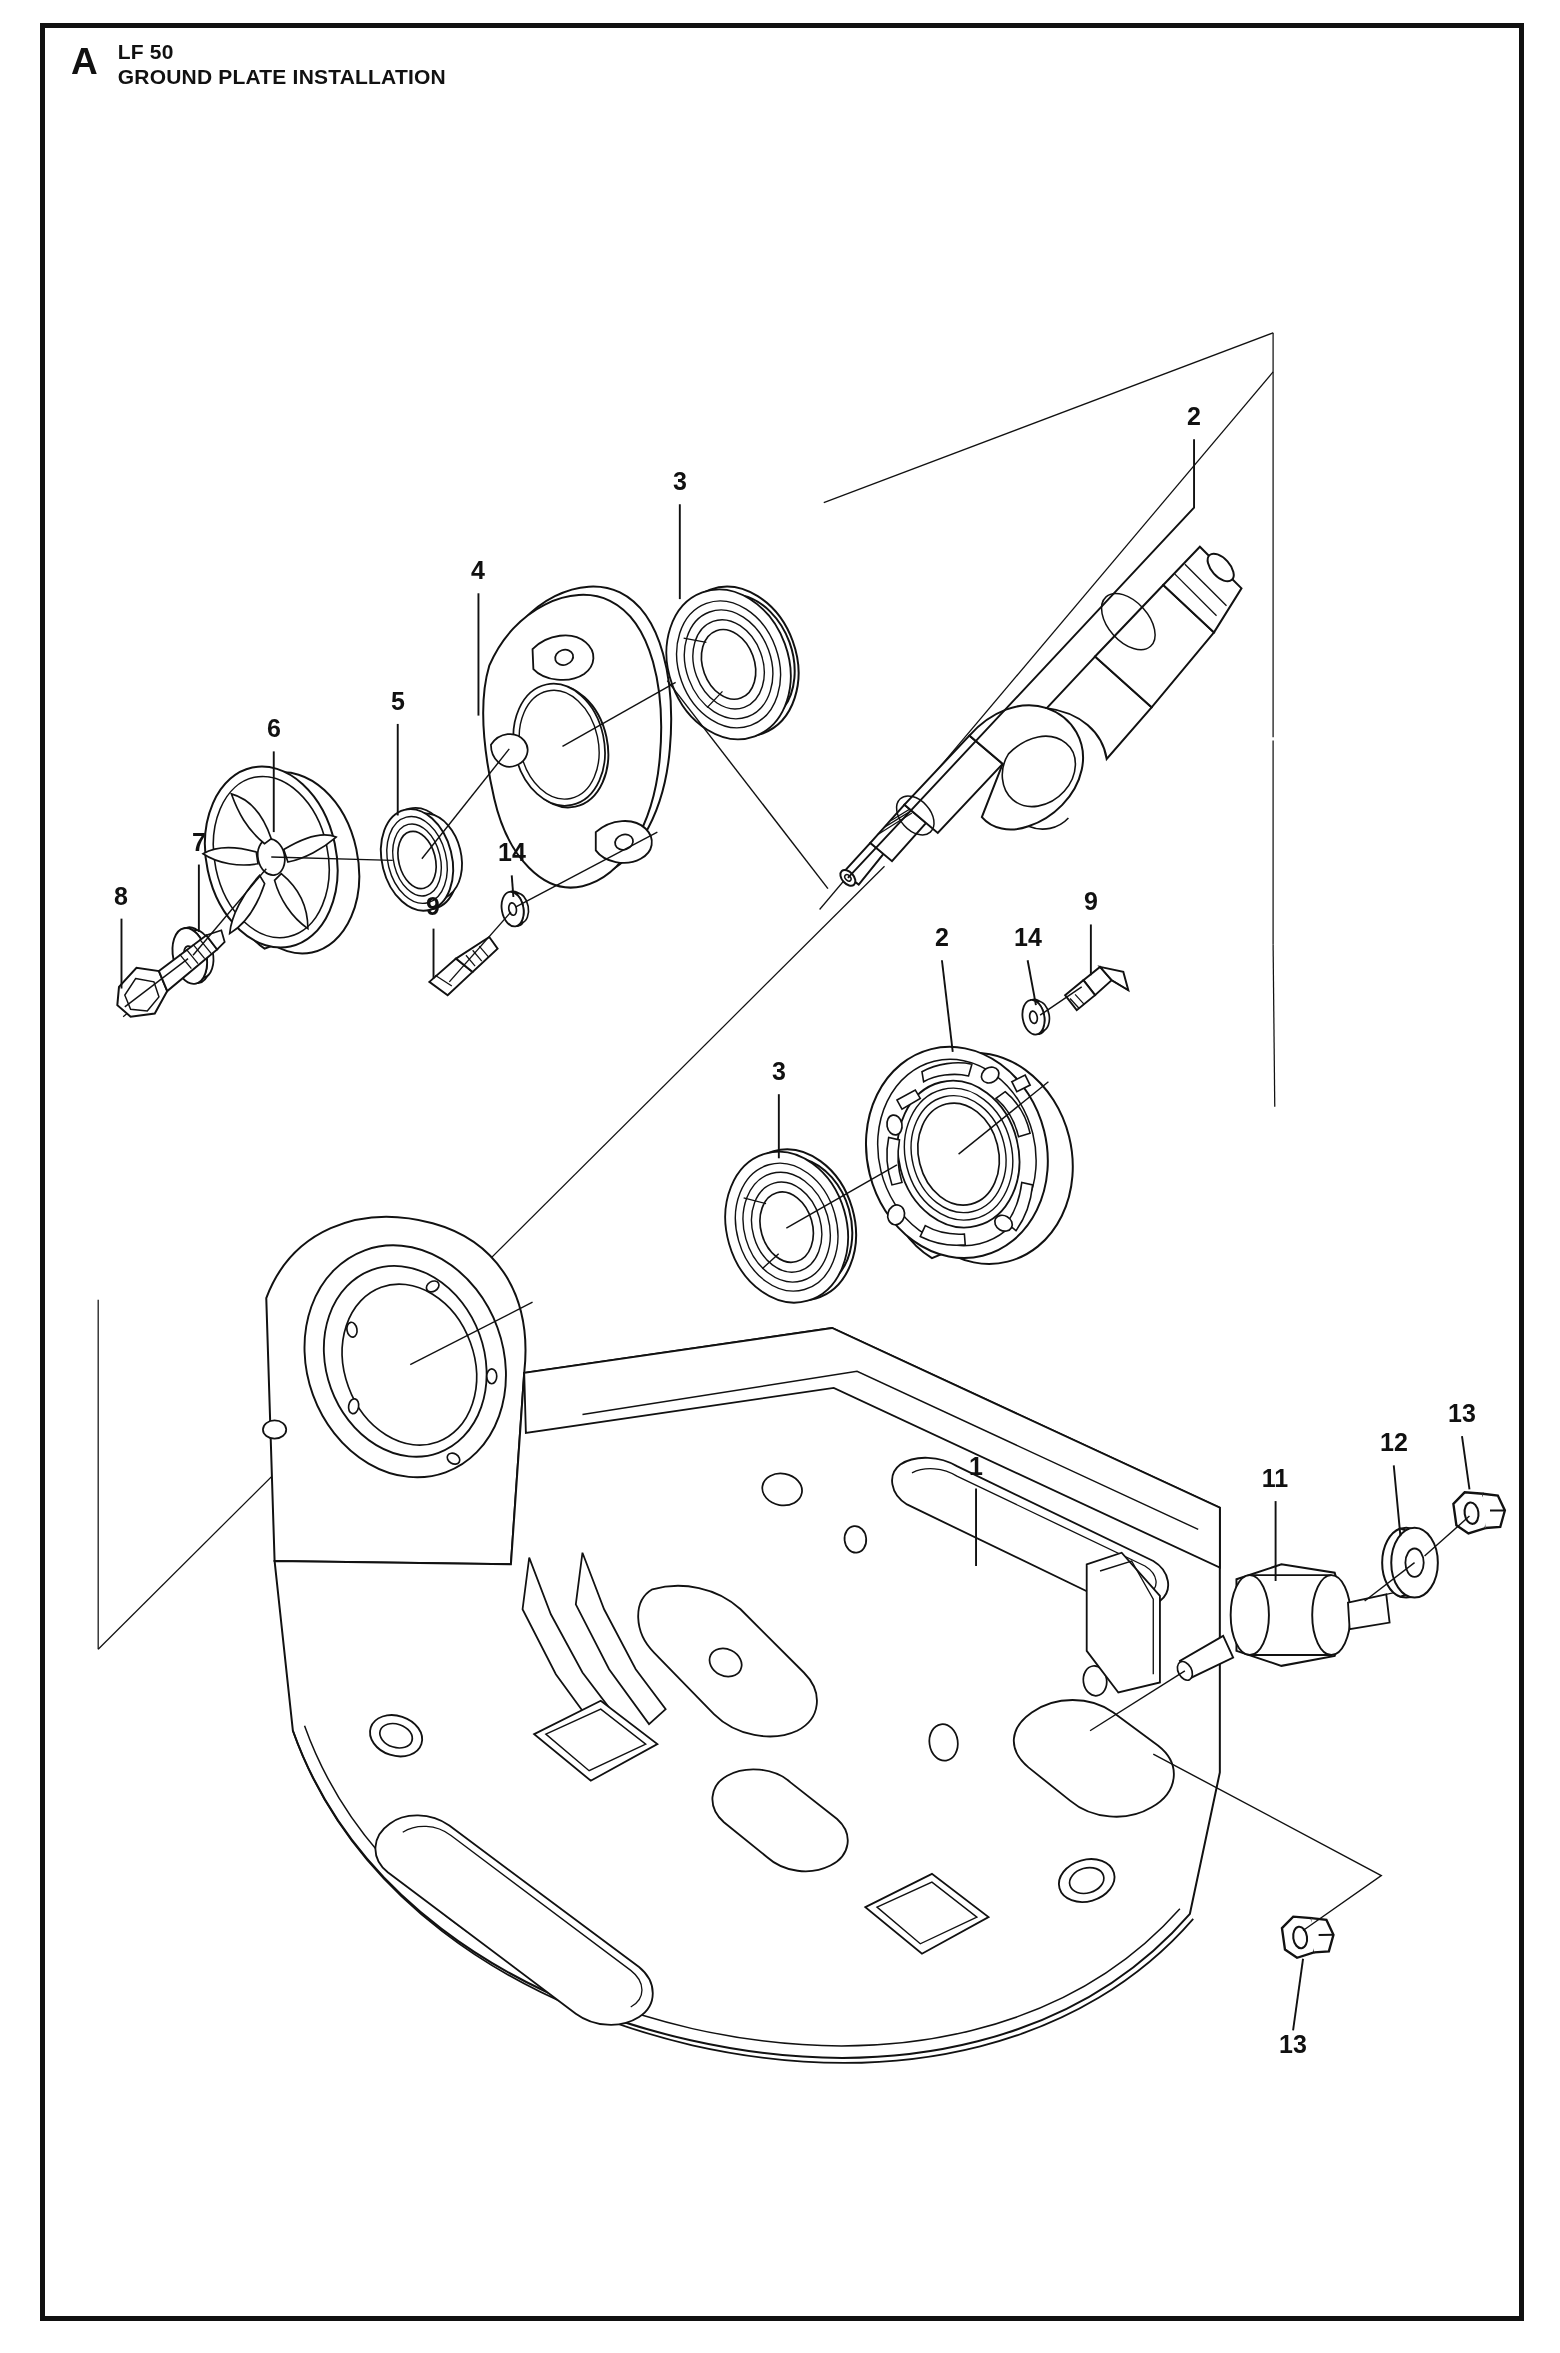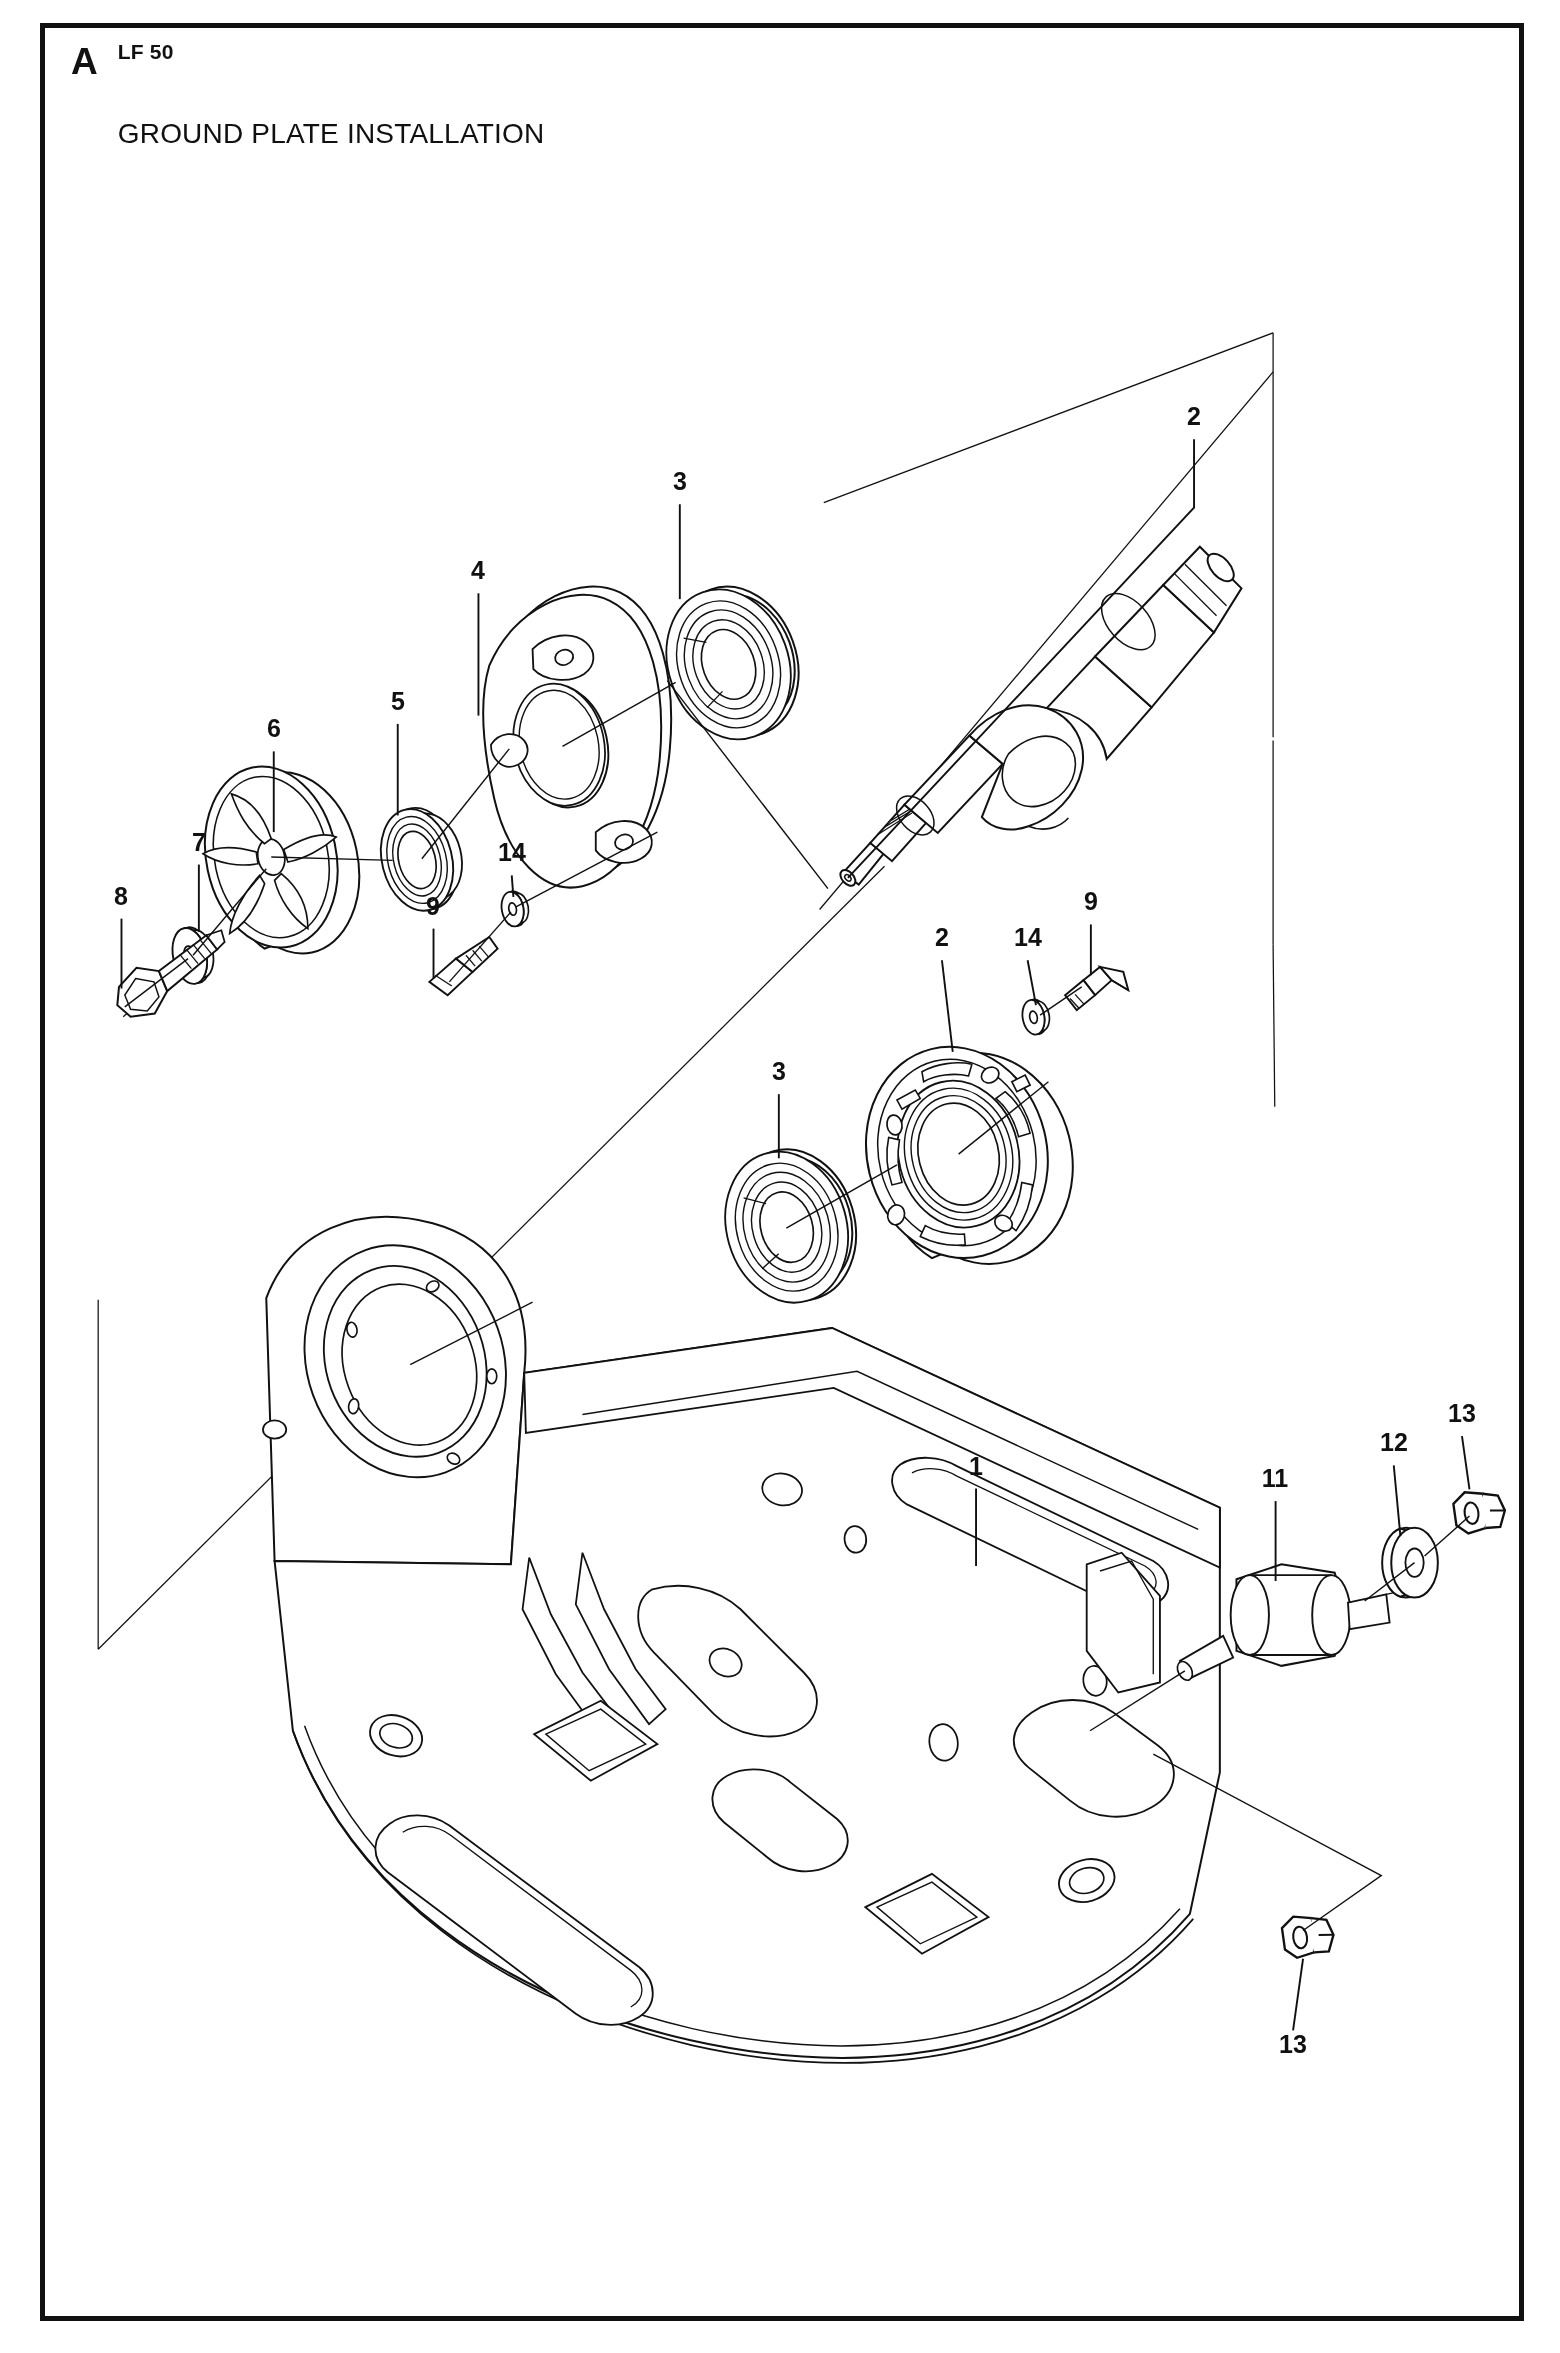--- a/index.html
+++ b/index.html
@@ -25,23 +25,23 @@
   .titleblock{
     position:absolute;left:71px;top:40px;
     display:flex;align-items:flex-start;gap:20px;
     z-index:40;
   }
   .section-letter{
     font-size:37px;font-weight:bold;color:#111;
     line-height:1;letter-spacing:0px;
     margin-top:3.3px;
   }
-  .titletext{display:flex;flex-direction:column;line-height:1.18;gap:8px;}
+  .titletext{display:flex;flex-direction:column;line-height:1.18;}
   .model{font-size:21px;font-weight:bold;color:#111;letter-spacing:0.2px;}
-  .subject{font-size:28px;font-weight:normal;color:#111;letter-spacing:0.2px;margin-top:44px;}
+  .subject{font-size:21px;font-weight:bold;color:#111;letter-spacing:0.2px;}
 
   
   .canvas{position:absolute;left:0;top:0;width:1561px;height:2354px;z-index:10;}
   .canvas svg{display:block;}
 
   
   .callout{
     position:absolute;
     font-size:25px;font-weight:bold;color:#111;
     line-height:1;z-index:30;

